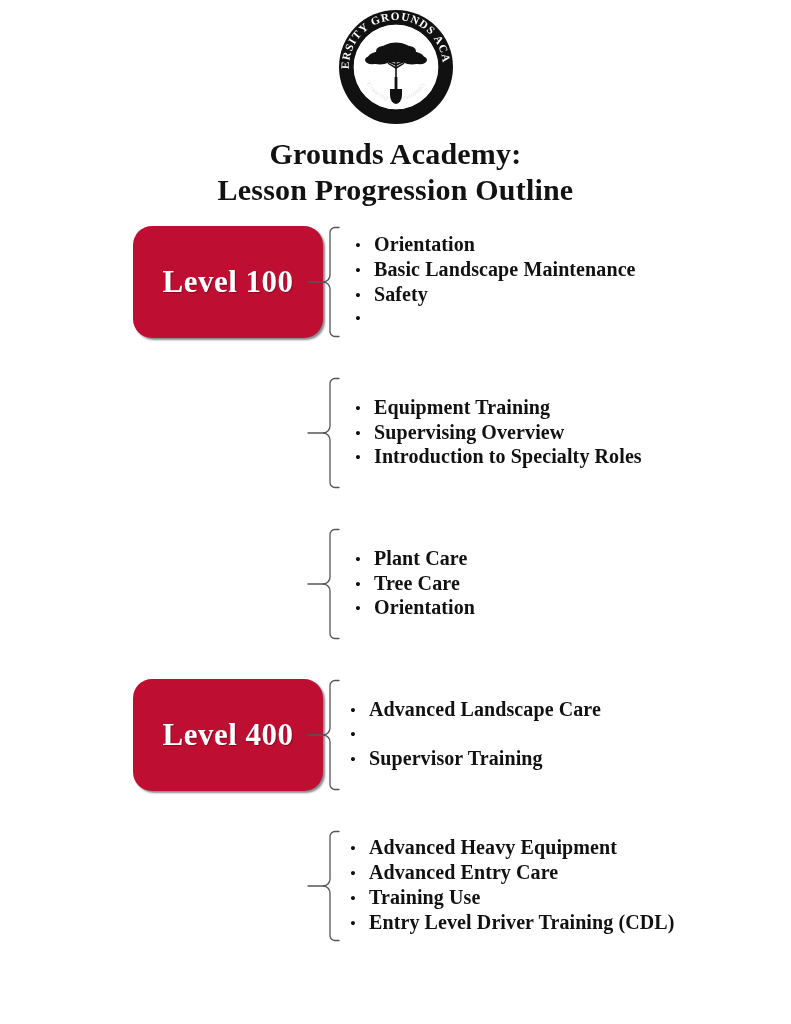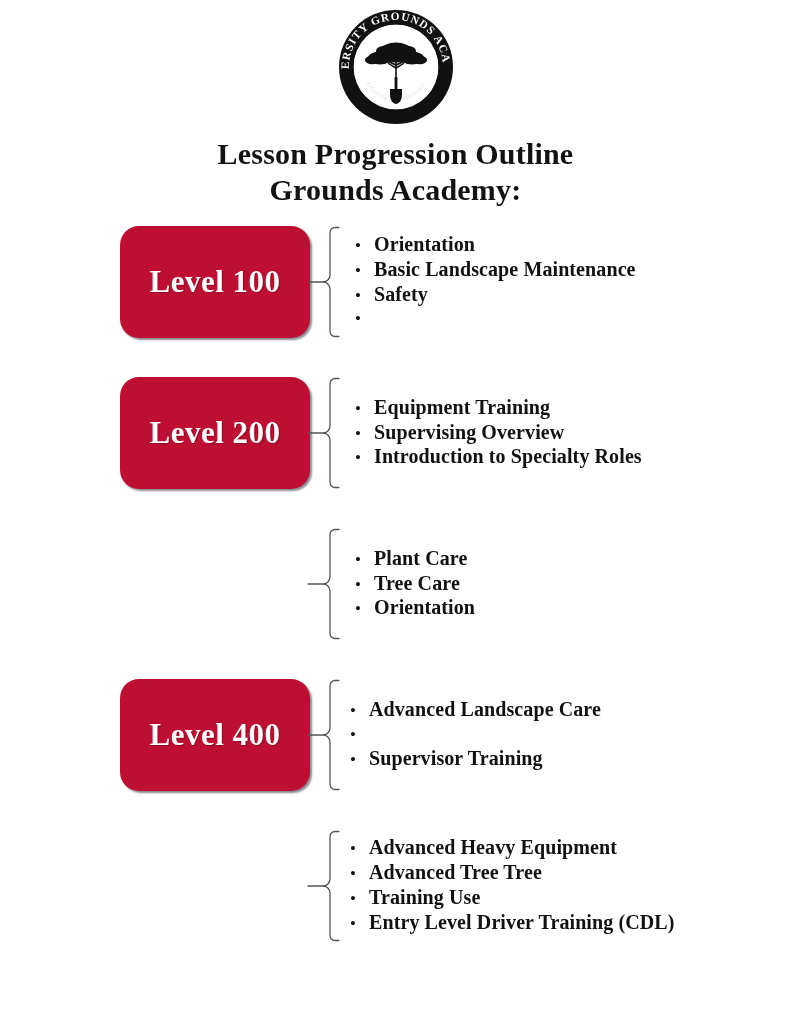--- a/index.html
+++ b/index.html
@@ -56,21 +56,21 @@
   }
   .level-row {
     position: relative;
     height: 112px;
     margin-bottom: 39px;
   }
   .level-row:last-child { margin-bottom: 0; }
 
   .level-box {
     position: absolute;
-    left: 120px;
+    left: 133px;
     top: 0;
     width: 190px;
     height: 112px;
     background: #be0f32;
     border-radius: 19px;
     box-shadow: 2px 2px 2px rgba(40, 40, 55, 0.55);
     display: flex;
     align-items: center;
     justify-content: center;
   }
@@ -167,22 +167,22 @@
       <path d="M58,58 L49,53 L50,55 L58,60 Z"></path>
       <path d="M58,58 L67,53 L66,55 L58,60 Z"></path>
 
       <rect x="56.6" y="68" width="2.8" height="12"></rect>
       <path d="M52,80 h12 v6 a6,9 0 0 1 -6,9 a6,9 0 0 1 -6,-9 Z"></path>
     </g>
   </svg>
 </div>
 
 <div id="title-block">
+  <div class="title-line">Grounds Academy:</div>
   <div class="title-line">Lesson Progression Outline</div>
-  <div class="title-line">Grounds Academy:</div>
 </div>
 
 <div id="levels">
     <div class="level-row">
       <div class="level-box">
         <span class="level-label">Level 100</span>
       </div>
       <div class="brace">
         <svg width="34" height="112" viewBox="0 0 34 112" fill="none" stroke="#555555" stroke-width="1.3" stroke-linecap="round" stroke-linejoin="round">
           <path d="M33,1.5 H29 A5,5 0 0 0 24,6.5 V49 A7,7 0 0 1 17.5,56 A7,7 0 0 1 24,63 V105.5 A5,5 0 0 0 29,110.5 H33"></path>
@@ -201,23 +201,20 @@
         <div class="bullet-item">
           <span class="bullet-dot">•</span>
           <span class="bullet-text">Safety</span>
         </div>
         <div class="bullet-item">
           <span class="bullet-dot">•</span>
         </div>
       </div>
     </div>
     <div class="level-row">
-      <div class="level-box">
-        <span class="level-label">Level 200</span>
-      </div>
       <div class="brace">
         <svg width="34" height="112" viewBox="0 0 34 112" fill="none" stroke="#555555" stroke-width="1.3" stroke-linecap="round" stroke-linejoin="round">
           <path d="M33,1.5 H29 A5,5 0 0 0 24,6.5 V49 A7,7 0 0 1 17.5,56 A7,7 0 0 1 24,63 V105.5 A5,5 0 0 0 29,110.5 H33"></path>
           <path d="M17.5,56 H2"></path>
         </svg>
       </div>
       <div class="level-items indent-a">
         <div class="bullet-item">
           <span class="bullet-dot">•</span>
           <span class="bullet-text">Equipment Training</span>
@@ -285,21 +282,21 @@
           <path d="M17.5,56 H2"></path>
         </svg>
       </div>
       <div class="level-items indent-b">
         <div class="bullet-item">
           <span class="bullet-dot">•</span>
           <span class="bullet-text">Advanced Heavy Equipment</span>
         </div>
         <div class="bullet-item">
           <span class="bullet-dot">•</span>
-          <span class="bullet-text">Advanced Tree Tree</span>
+          <span class="bullet-text">Advanced Entry Care</span>
         </div>
         <div class="bullet-item">
           <span class="bullet-dot">•</span>
           <span class="bullet-text">Training Use</span>
         </div>
         <div class="bullet-item">
           <span class="bullet-dot">•</span>
           <span class="bullet-text">Entry Level Driver Training (CDL)</span>
         </div>
       </div>

